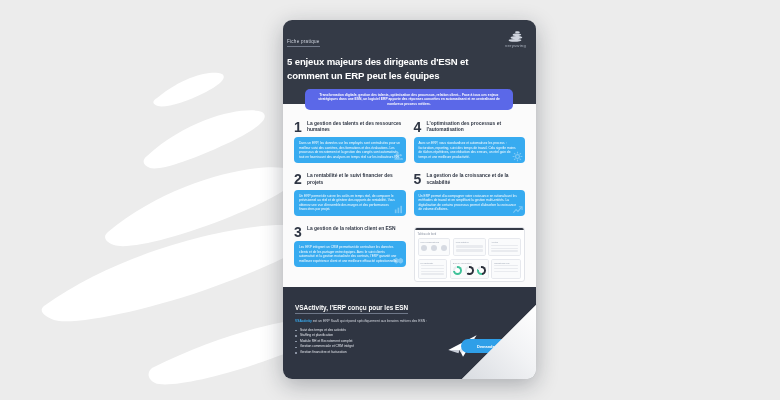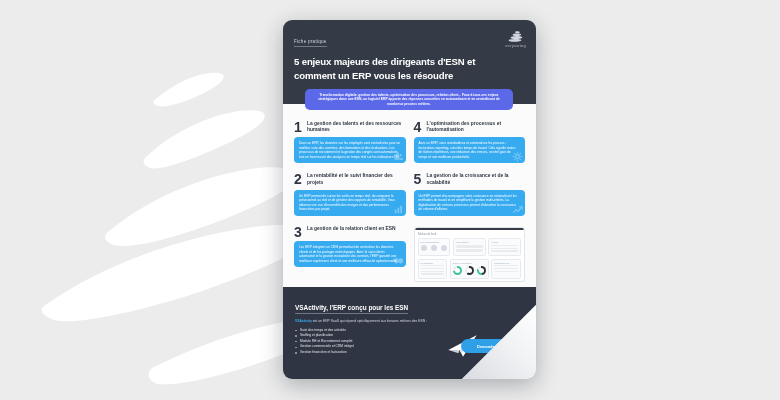--- a/index.html
+++ b/index.html
@@ -16,21 +16,21 @@
   .doc{
     position:absolute;left:283px;top:20px;width:253px;height:359px;
     border-radius:9px;overflow:hidden;
     background:#fbfbfb;
     box-shadow:0 6px 22px rgba(20,25,40,.30);
   }
 
   
   .doc-header{
     position:relative;background:#343a46;
-    padding:9px 11px 0 11px;height:84px;box-sizing:border-box;
+    padding:9px 11px 0 4px;height:84px;box-sizing:border-box;
   }
   .badge{
     display:inline-block;color:#cfd4de;font-size:4.6px;letter-spacing:.25px;
     border-bottom:.6px solid #737b8b;padding-bottom:1.6px;
   }
   .logo{position:absolute;right:10px;top:11px;text-align:center;}
   .logo svg{display:block;margin:0 auto;}
   .logo-word{font-size:4.3px;color:#a9b0bd;letter-spacing:.2px;margin-top:1px;}
   .doc-title{
     color:#ffffff;font-size:9.6px;font-weight:bold;line-height:13.5px;
@@ -160,21 +160,21 @@
             <path d="M12.6 6 C19 4.2, 27 5.2, 28.2 7 C29 8.6, 24.4 10.2, 19 10.2 C14.6 10.2, 11.4 9.2, 11.4 7.8 C11.4 7, 11.8 6.3, 12.6 6 Z"></path>
             <path d="M8.6 11.4 C17.4 9.2, 29 10.4, 30.4 12.6 C31.4 14.4, 25 16.2, 17.6 16.2 C11.6 16.2, 7.2 15, 7.2 13.4 C7.2 12.5, 7.7 11.7, 8.6 11.4 Z"></path>
             <path d="M5 17 C14.6 15, 27 16, 28.6 18 C29.6 19.8, 22.6 21.6, 14.6 21.6 C8.2 21.6, 3.4 20.4, 3.4 18.8 C3.4 18, 4 17.3, 5 17 Z"></path>
           </g>
         </svg>
         <div class="logo-word">veryswing</div>
       </div>
 
       <div class="doc-title">
         <div>5 enjeux majeurs des dirigeants d'ESN et</div>
-        <div>comment un ERP vous les résoudre</div>
+        <div>comment un ERP peut les équipes</div>
       </div>
     </div>
 
     <div class="intro-banner">Transformation digitale, gestion des talents, optimisation des processus, relation client... Face à tous ces enjeux stratégiques dans une ESN, un logiciel ERP apporte des réponses concrètes en automatisant et en centralisant de nombreux process métiers.</div>
 
     <div class="doc-body">
       <div class="grid">
 
         <div class="col">
 

